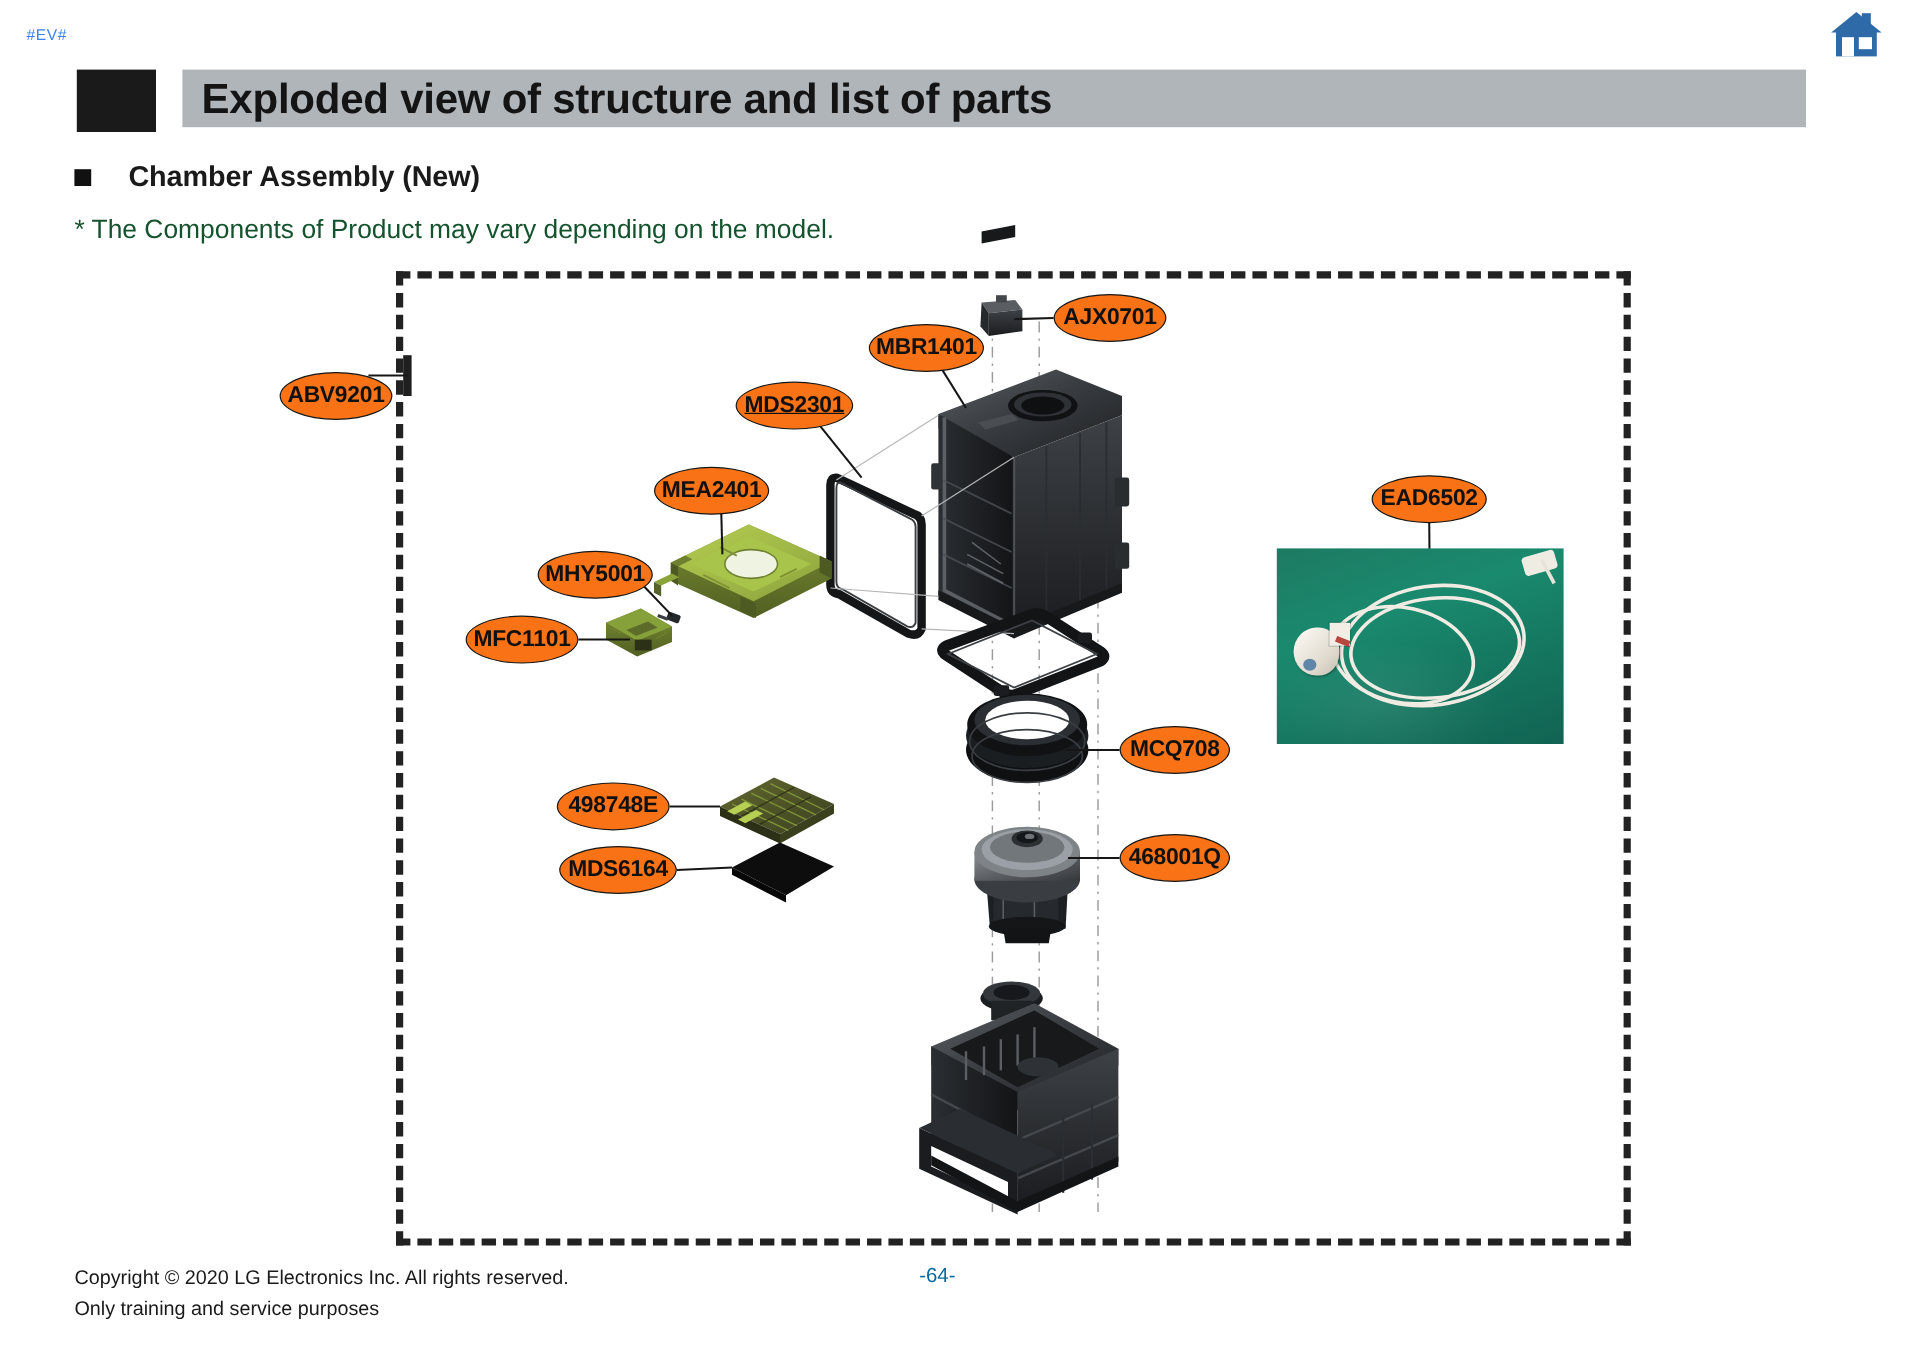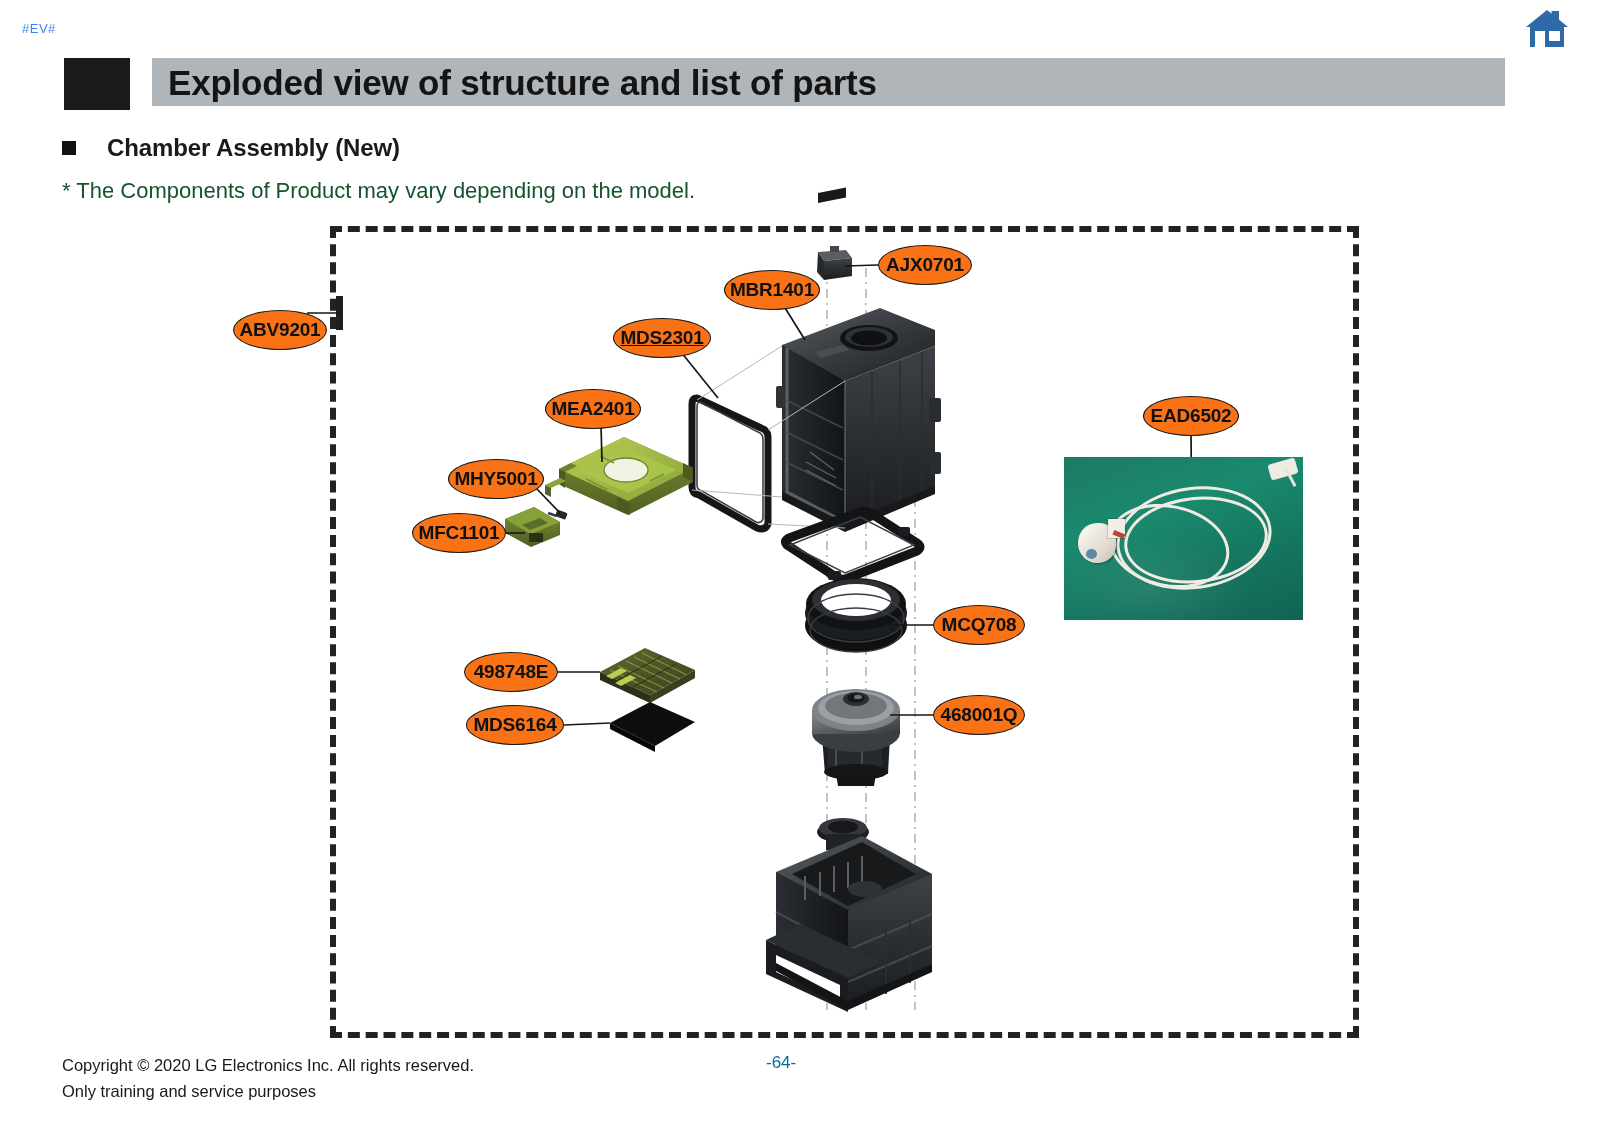--- a/index.html
+++ b/index.html
@@ -514,21 +514,21 @@
     </div>
     <div class="callout" style="left: 613px; top: 318px; width: 98px; height: 40px; text-decoration: underline;">
       <span>MDS2301</span>
     </div>
     <div class="callout" style="left: 545px; top: 389px; width: 96px; height: 40px;">
       <span>MEA2401</span>
     </div>
     <div class="callout" style="left: 448px; top: 459px; width: 96px; height: 40px;">
       <span>MHY5001</span>
     </div>
-    <div class="callout" style="left: 388px; top: 513px; width: 94px; height: 40px; margin-left: 24px;">
+    <div class="callout" style="left: 388px; top: 513px; width: 94px; height: 40px;">
       <span>MFC1101</span>
     </div>
     <div class="callout" style="left: 1143px; top: 396px; width: 96px; height: 40px;">
       <span>EAD6502</span>
     </div>
     <div class="callout" style="left: 933px; top: 605px; width: 92px; height: 40px;">
       <span>MCQ708</span>
     </div>
     <div class="callout" style="left: 464px; top: 652px; width: 94px; height: 40px;">
       <span>498748E</span>

